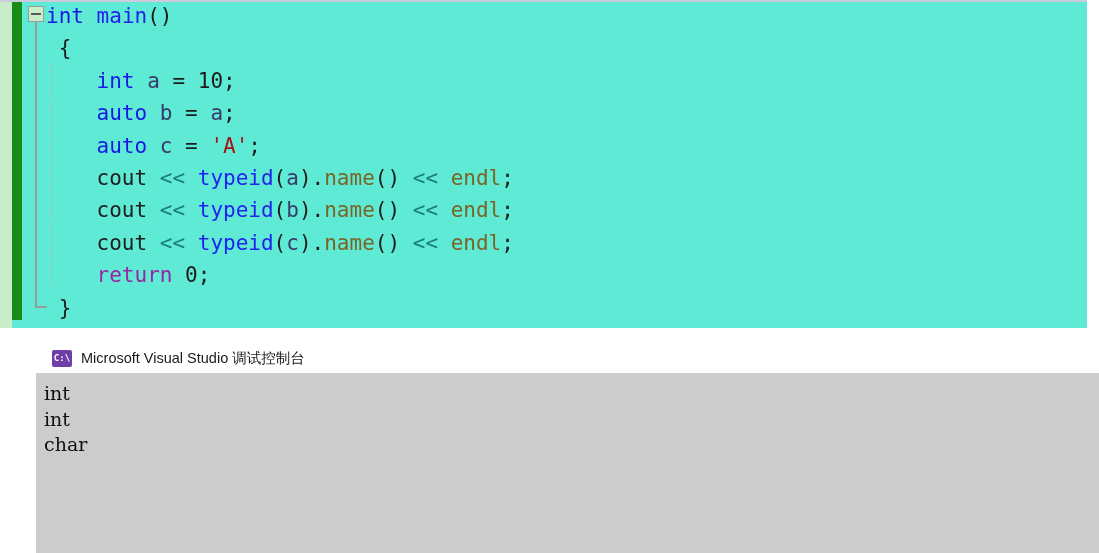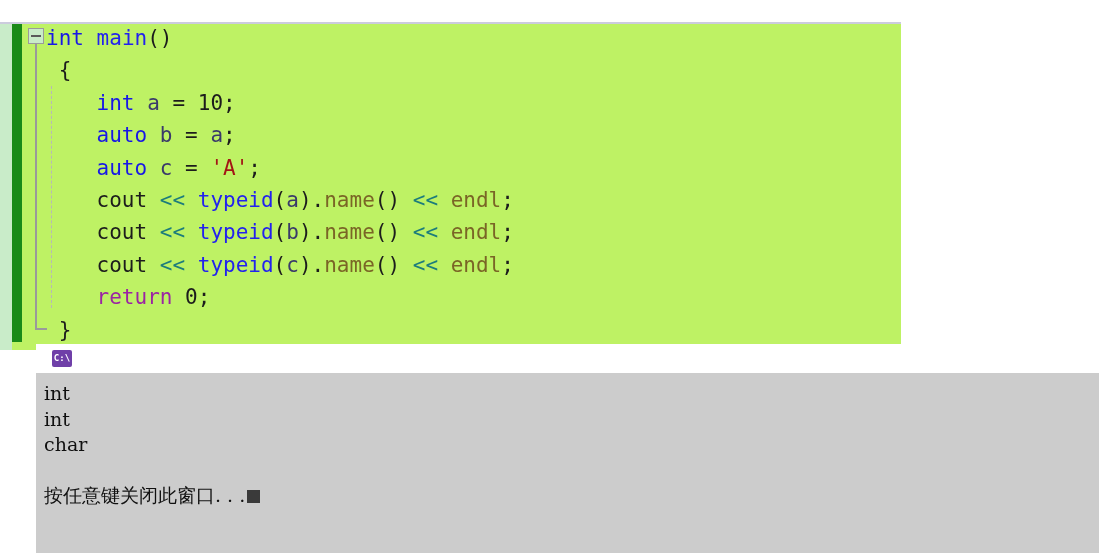--- a/index.html
+++ b/index.html
@@ -20,25 +20,24 @@
     height: 553px;
     overflow: hidden;
     background: #ffffff;
   }
 
   
   #editor {
     position: absolute;
     left: 0;
     top: 0;
-    width: 901px;
+    width: 1087px;
     height: 328px;
-    background: #bef264;
-    overflow: hidden;
-    margin-top: 22px;
+    background: #5eead4;
+    overflow: hidden;
   }
   #editor-top-rule {
     position: absolute;
     left: 0;
     top: 0;
     width: 1099px;
     height: 2px;
     background: #ccccdd;
   }
   
@@ -219,20 +218,21 @@
 
     <pre id="code"><span class="ln"><span class="kw">int</span><span class="plain"> </span><span class="fn">main</span><span class="plain">()</span></span><span class="ln"><span class="plain"> </span><span class="plain">{</span></span><span class="ln"><span class="plain">    </span><span class="kw">int</span><span class="plain"> </span><span class="id">a</span><span class="plain"> = </span><span class="num">10</span><span class="plain">;</span></span><span class="ln"><span class="plain">    </span><span class="kw">auto</span><span class="plain"> </span><span class="id">b</span><span class="plain"> = </span><span class="id">a</span><span class="plain">;</span></span><span class="ln"><span class="plain">    </span><span class="kw">auto</span><span class="plain"> </span><span class="id">c</span><span class="plain"> = </span><span class="str">'A'</span><span class="plain">;</span></span><span class="ln"><span class="plain">    </span><span class="plain">cout </span><span class="op">&lt;&lt;</span><span class="plain"> </span><span class="fn">typeid</span><span class="plain">(</span><span class="id">a</span><span class="plain">).</span><span class="memb">name</span><span class="plain">() </span><span class="op">&lt;&lt;</span><span class="plain"> </span><span class="memb">endl</span><span class="plain">;</span></span><span class="ln"><span class="plain">    </span><span class="plain">cout </span><span class="op">&lt;&lt;</span><span class="plain"> </span><span class="fn">typeid</span><span class="plain">(</span><span class="id">b</span><span class="plain">).</span><span class="memb">name</span><span class="plain">() </span><span class="op">&lt;&lt;</span><span class="plain"> </span><span class="memb">endl</span><span class="plain">;</span></span><span class="ln"><span class="plain">    </span><span class="plain">cout </span><span class="op">&lt;&lt;</span><span class="plain"> </span><span class="fn">typeid</span><span class="plain">(</span><span class="id">c</span><span class="plain">).</span><span class="memb">name</span><span class="plain">() </span><span class="op">&lt;&lt;</span><span class="plain"> </span><span class="memb">endl</span><span class="plain">;</span></span><span class="ln"><span class="plain">    </span><span class="ctl">return</span><span class="plain"> </span><span class="num">0</span><span class="plain">;</span></span><span class="ln"><span class="plain"> </span><span class="plain">}</span></span></pre>
   </div>
 
   <div id="console">
 
     <div id="console-titlebar">
       <div id="console-icon">
         <span>C:\</span>
       </div>
+      <div id="console-title">Microsoft Visual Studio 调试控制台</div>
     </div>
 
     <div id="console-body">
-      <pre id="console-text"><span class="cline">int</span><span class="cline">int</span><span class="cline">char</span><span class="cblank"></span><span class="cline">按任意键关闭此窗口. . .<span id="cursor-block"></span></span></pre>
+      <pre id="console-text"><span class="cline">int</span><span class="cline">int</span><span class="cline">char</span><span class="cblank"></span></pre>
     </div>
   </div>
 
 </div>
 
 </body></html>

